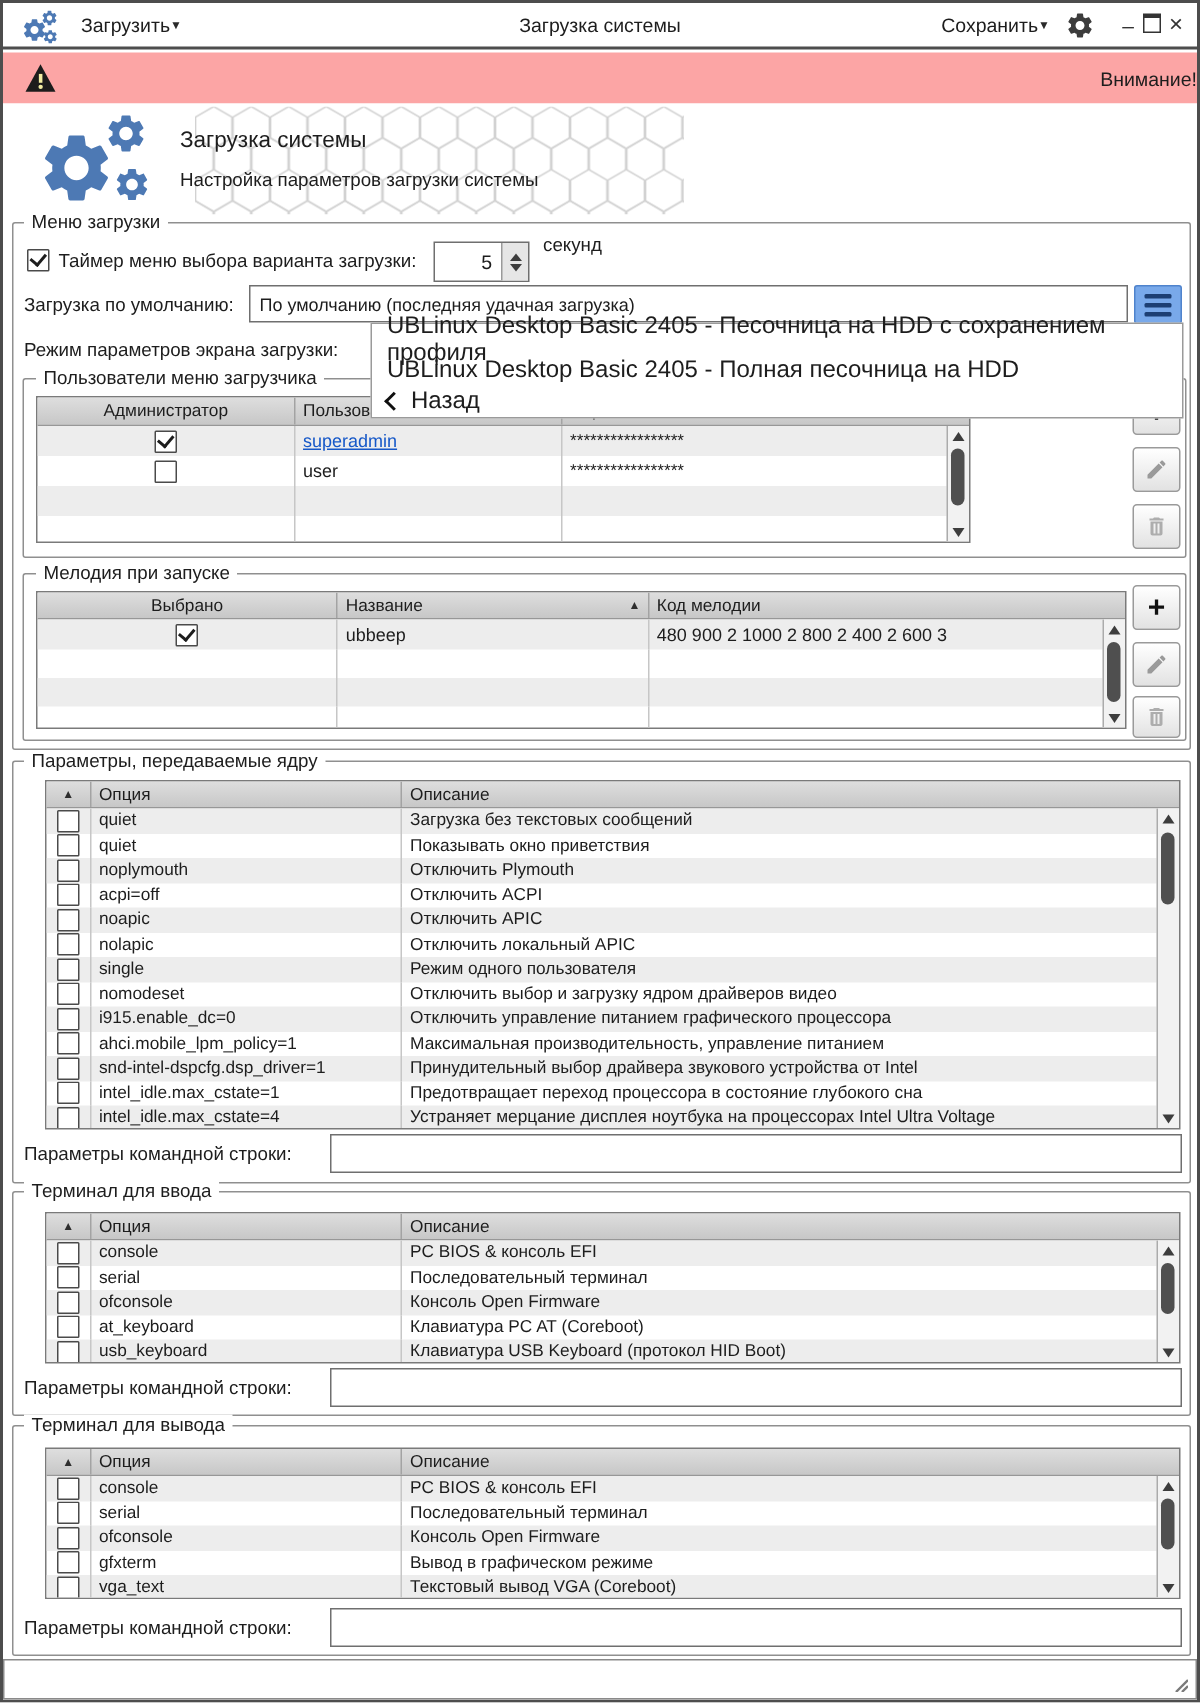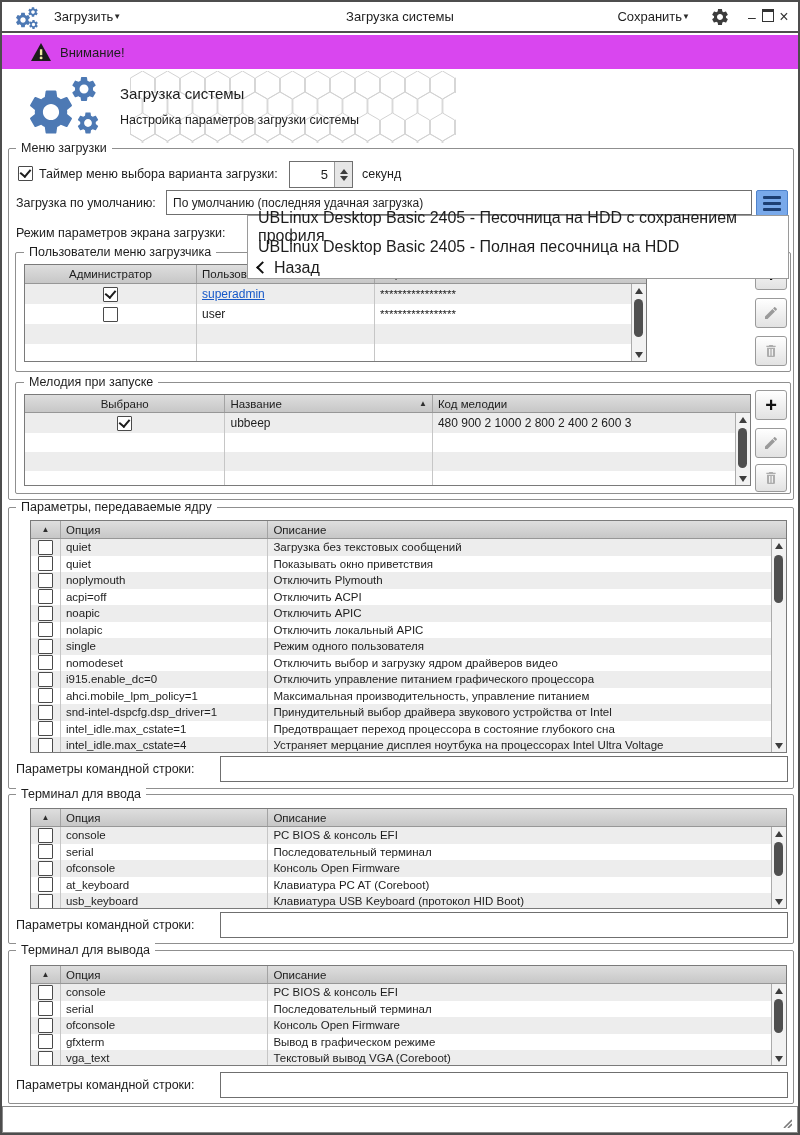--- a/index.html
+++ b/index.html
@@ -11,22 +11,22 @@
   .legend{position:absolute;background:#fff;padding:0 5px;font-size:12.5px;white-space:nowrap;z-index:2;}
   
   .titlebar{position:absolute;left:0;top:0;width:100%;height:31px;border-bottom:2px solid #4d4d4d;
     display:flex;align-items:center;background:#fff;box-sizing:border-box;}
   .tb-menu{display:flex;align-items:center;gap:0;font-size:13px;padding:0 8px;cursor:default;}
   .caret{font-size:8px;color:#2a2a2a;}
   .tb-title{position:absolute;left:50%;transform:translateX(-50%);font-size:13px;}
   .winbtn{font-size:14px;color:#333;width:16px;text-align:center;}
   .maxbox{width:10px;height:9px;border:1px solid #333;border-top:3px solid #333;display:inline-block;}
   
-  .warnbar{position:absolute;left:0;top:33px;width:100%;height:34px;background:#d946ef;
-    display:flex;align-items:center;gap:8px;padding-left:28px;box-sizing:border-box;}
+  .warnbar{position:absolute;left:0;top:33px;width:100%;height:34px;background:#fca5a5;
+    display:flex;align-items:center;gap:8px;padding-left:14px;box-sizing:border-box;justify-content:space-between;}
   .warntext{font-size:13px;}
   
   .tbl{position:absolute;border:1px solid #7a7a7a;background:#fff;overflow:hidden;box-sizing:border-box;}
   .thead{display:flex;background:linear-gradient(#dedede,#c7c7c7);border-bottom:1px solid #979797;box-sizing:border-box;}
   .th{font-size:11.5px;padding:0 5px;border-left:1px solid #a3a3a3;display:flex;align-items:center;
     box-sizing:border-box;overflow:hidden;white-space:nowrap;}
   .th:first-child{border-left:none;}
   .trow{display:flex;box-sizing:border-box;}
   .td{font-size:11.5px;padding:0 5px;border-left:1px solid #c6c6c6;display:flex;align-items:center;
     box-sizing:border-box;overflow:hidden;white-space:nowrap;}
@@ -96,21 +96,21 @@
     <svg class="abs" style="left:12px;top:4px" width="26" height="24">
       <use href="#gear" x="0" y="5" width="18" height="18" fill="#4d79b4"></use>
       <use href="#gear" x="13" y="0" width="12" height="12" fill="#4d79b4"></use>
       <use href="#gear" x="14" y="13" width="11" height="11" fill="#4d79b4"></use>
     </svg>
     <div class="tb-menu" style="margin-left:44px">
       <span>Загрузить</span>
       <span class="caret">▼</span>
     </div>
     <div class="tb-title">Загрузка системы</div>
-    <div class="tb-menu" style="margin-left:auto;margin-right:12px">
+    <div class="tb-menu" style="margin-left:auto;margin-right:2px">
       <span>Сохранить</span>
       <span class="caret">▼</span>
     </div>
     <svg width="20" height="20" style="margin-right:14px" viewBox="0 0 24 24">
       <use href="#gear" fill="#3c3c3c"></use>
     </svg>
     <span class="winbtn">–</span>
     <span class="winbtn"><span class="maxbox"></span></span>
     <span class="winbtn" style="margin-right:6px;font-size:16px">×</span>
   </div>
@@ -152,21 +152,21 @@
 
   <span class="cb on abs" style="left:16px;top:164px"></span>
   <div class="lab" style="left:37px;top:165px">Таймер меню выбора варианта загрузки:</div>
   <div class="spinner" style="left:287px;top:159px;width:64px;height:27px">
     <div class="spinval">5</div>
     <div class="spinbtns">
         <span class="tri-up"></span>
         <span class="tri-down"></span>
       </div>
   </div>
-  <div class="lab" style="left:360px;top:165px">секунд</div>
+  <div class="lab" style="left:360px;top:154px">секунд</div>
 
   <div class="lab" style="left:14px;top:194px">Загрузка по умолчанию:</div>
   <div class="field" style="left:164px;top:188px;width:586px;height:25px">По умолчанию (последняя удачная загрузка)</div>
   <div class="burger" style="left:754px;top:188px;width:32px;height:26px">
     <i></i>
       <i></i>
       <i></i>
   </div>
 
   <div class="lab" style="left:14px;top:224px">Режим параметров экрана загрузки:</div>

